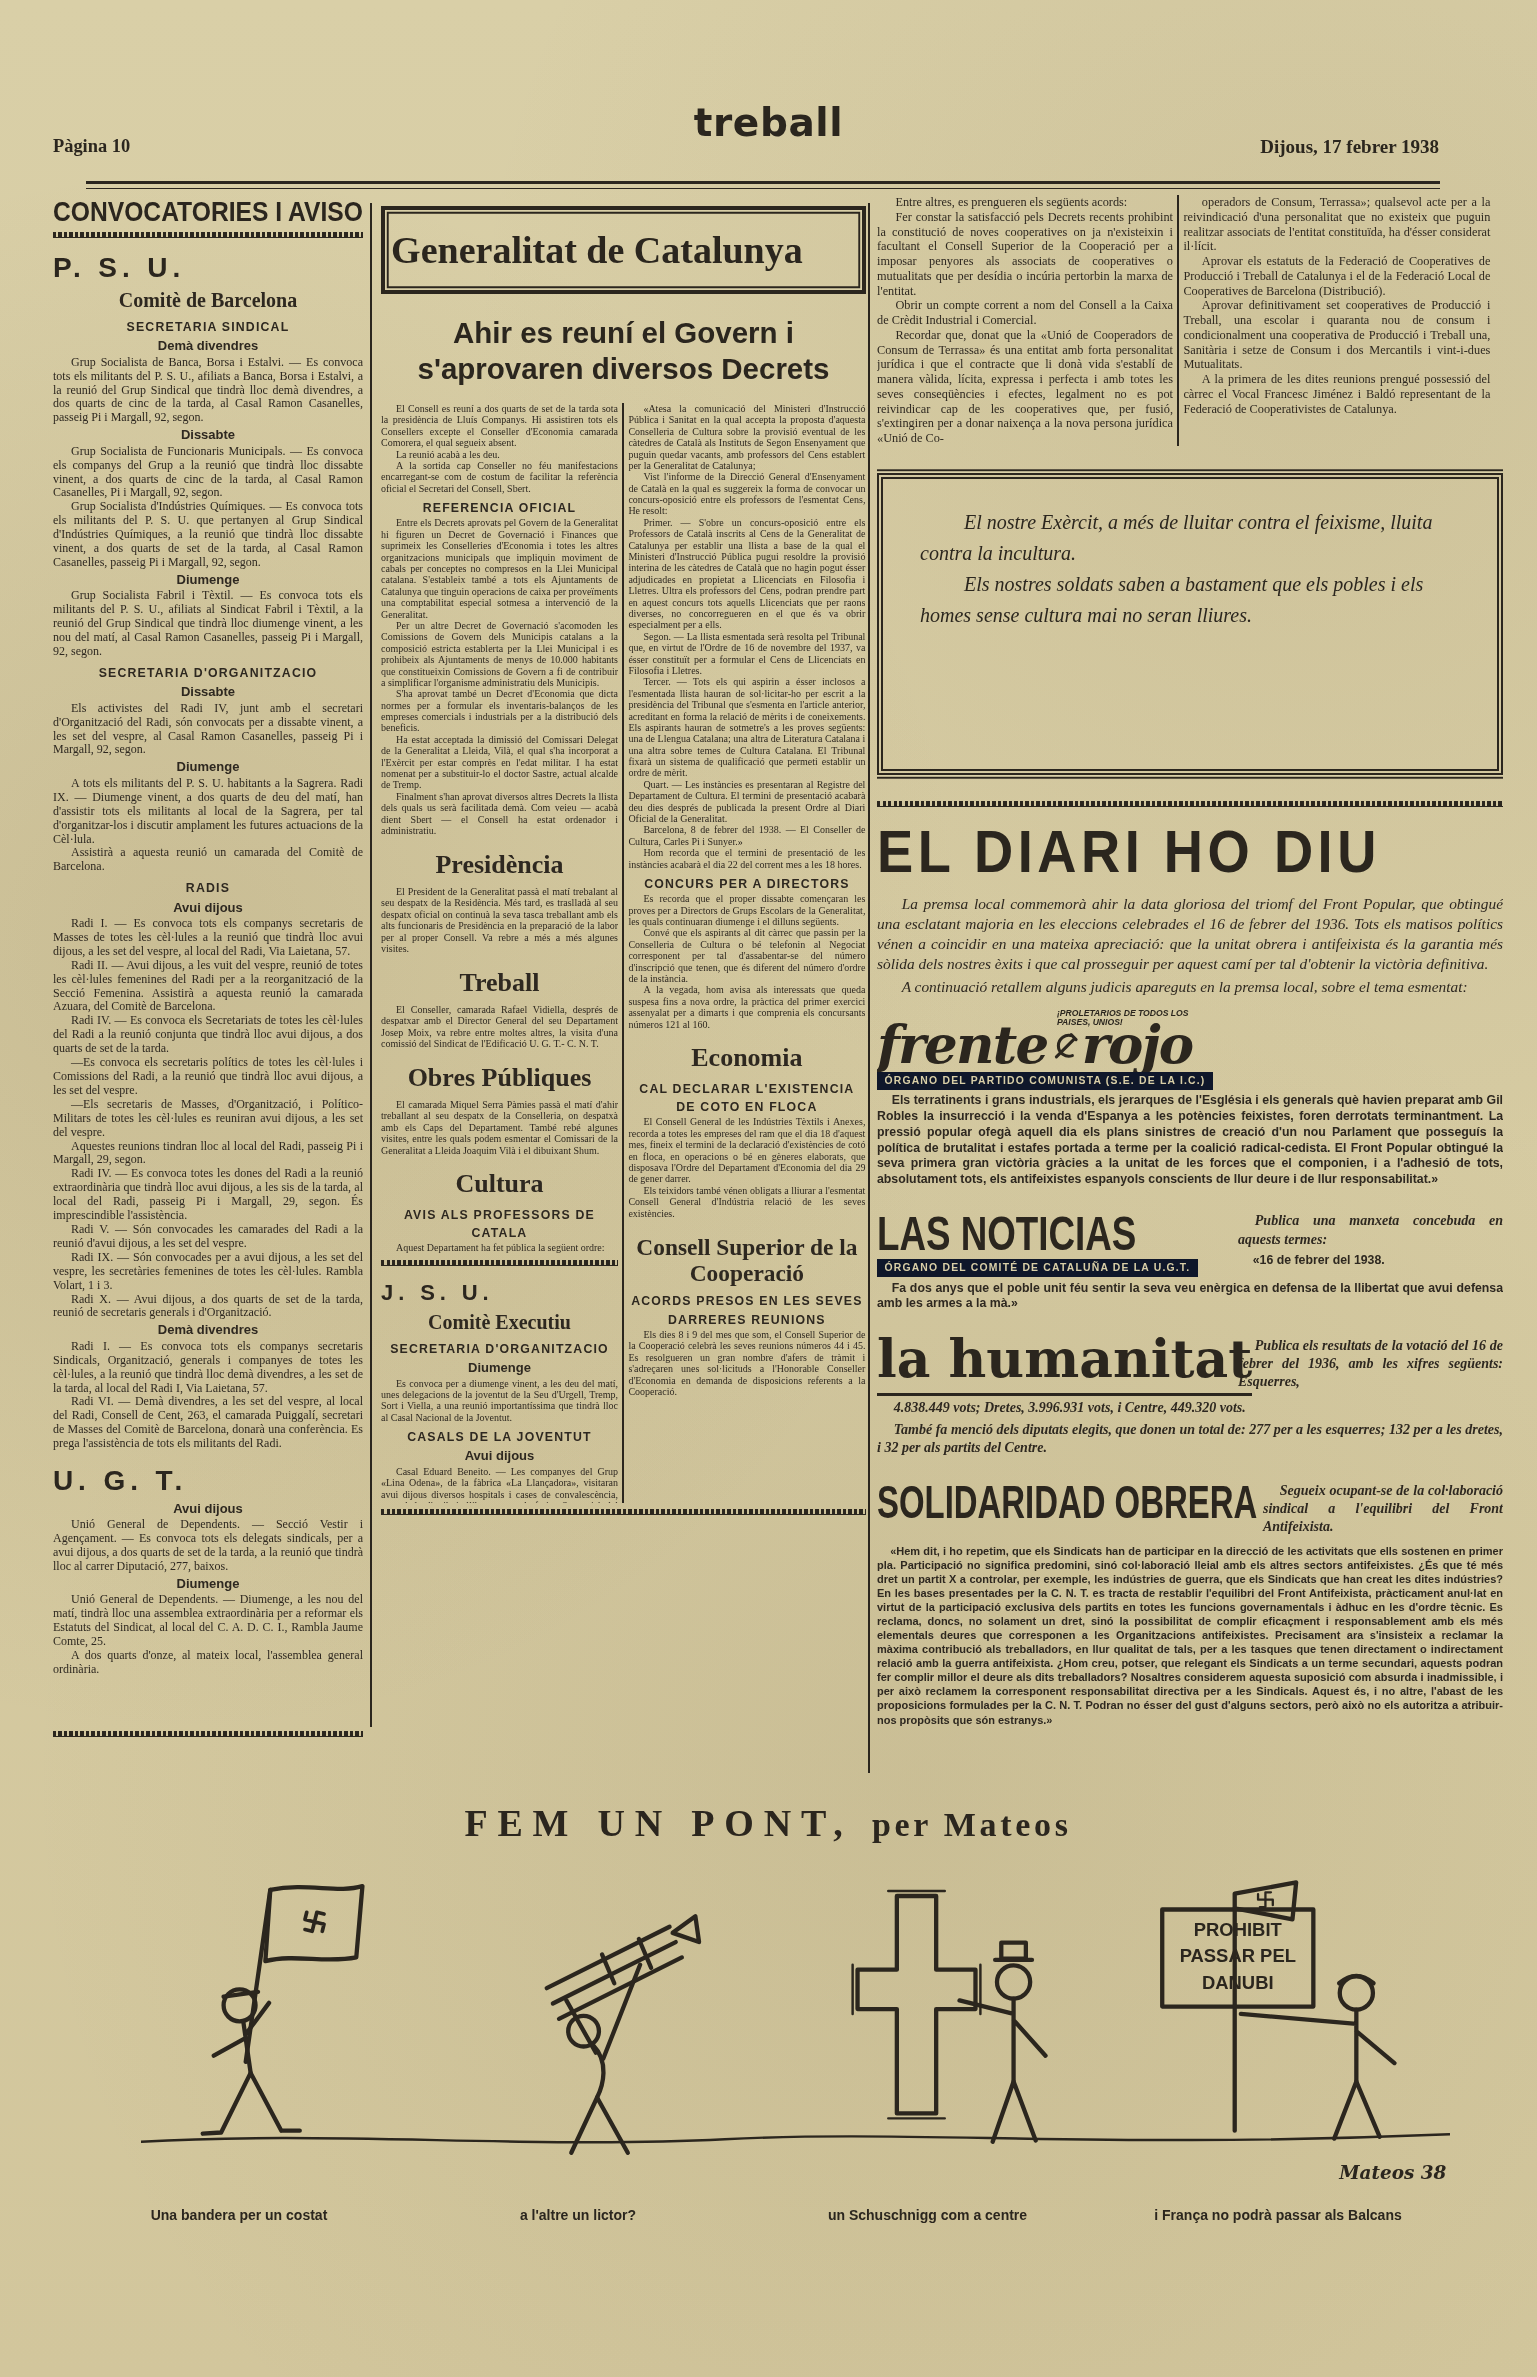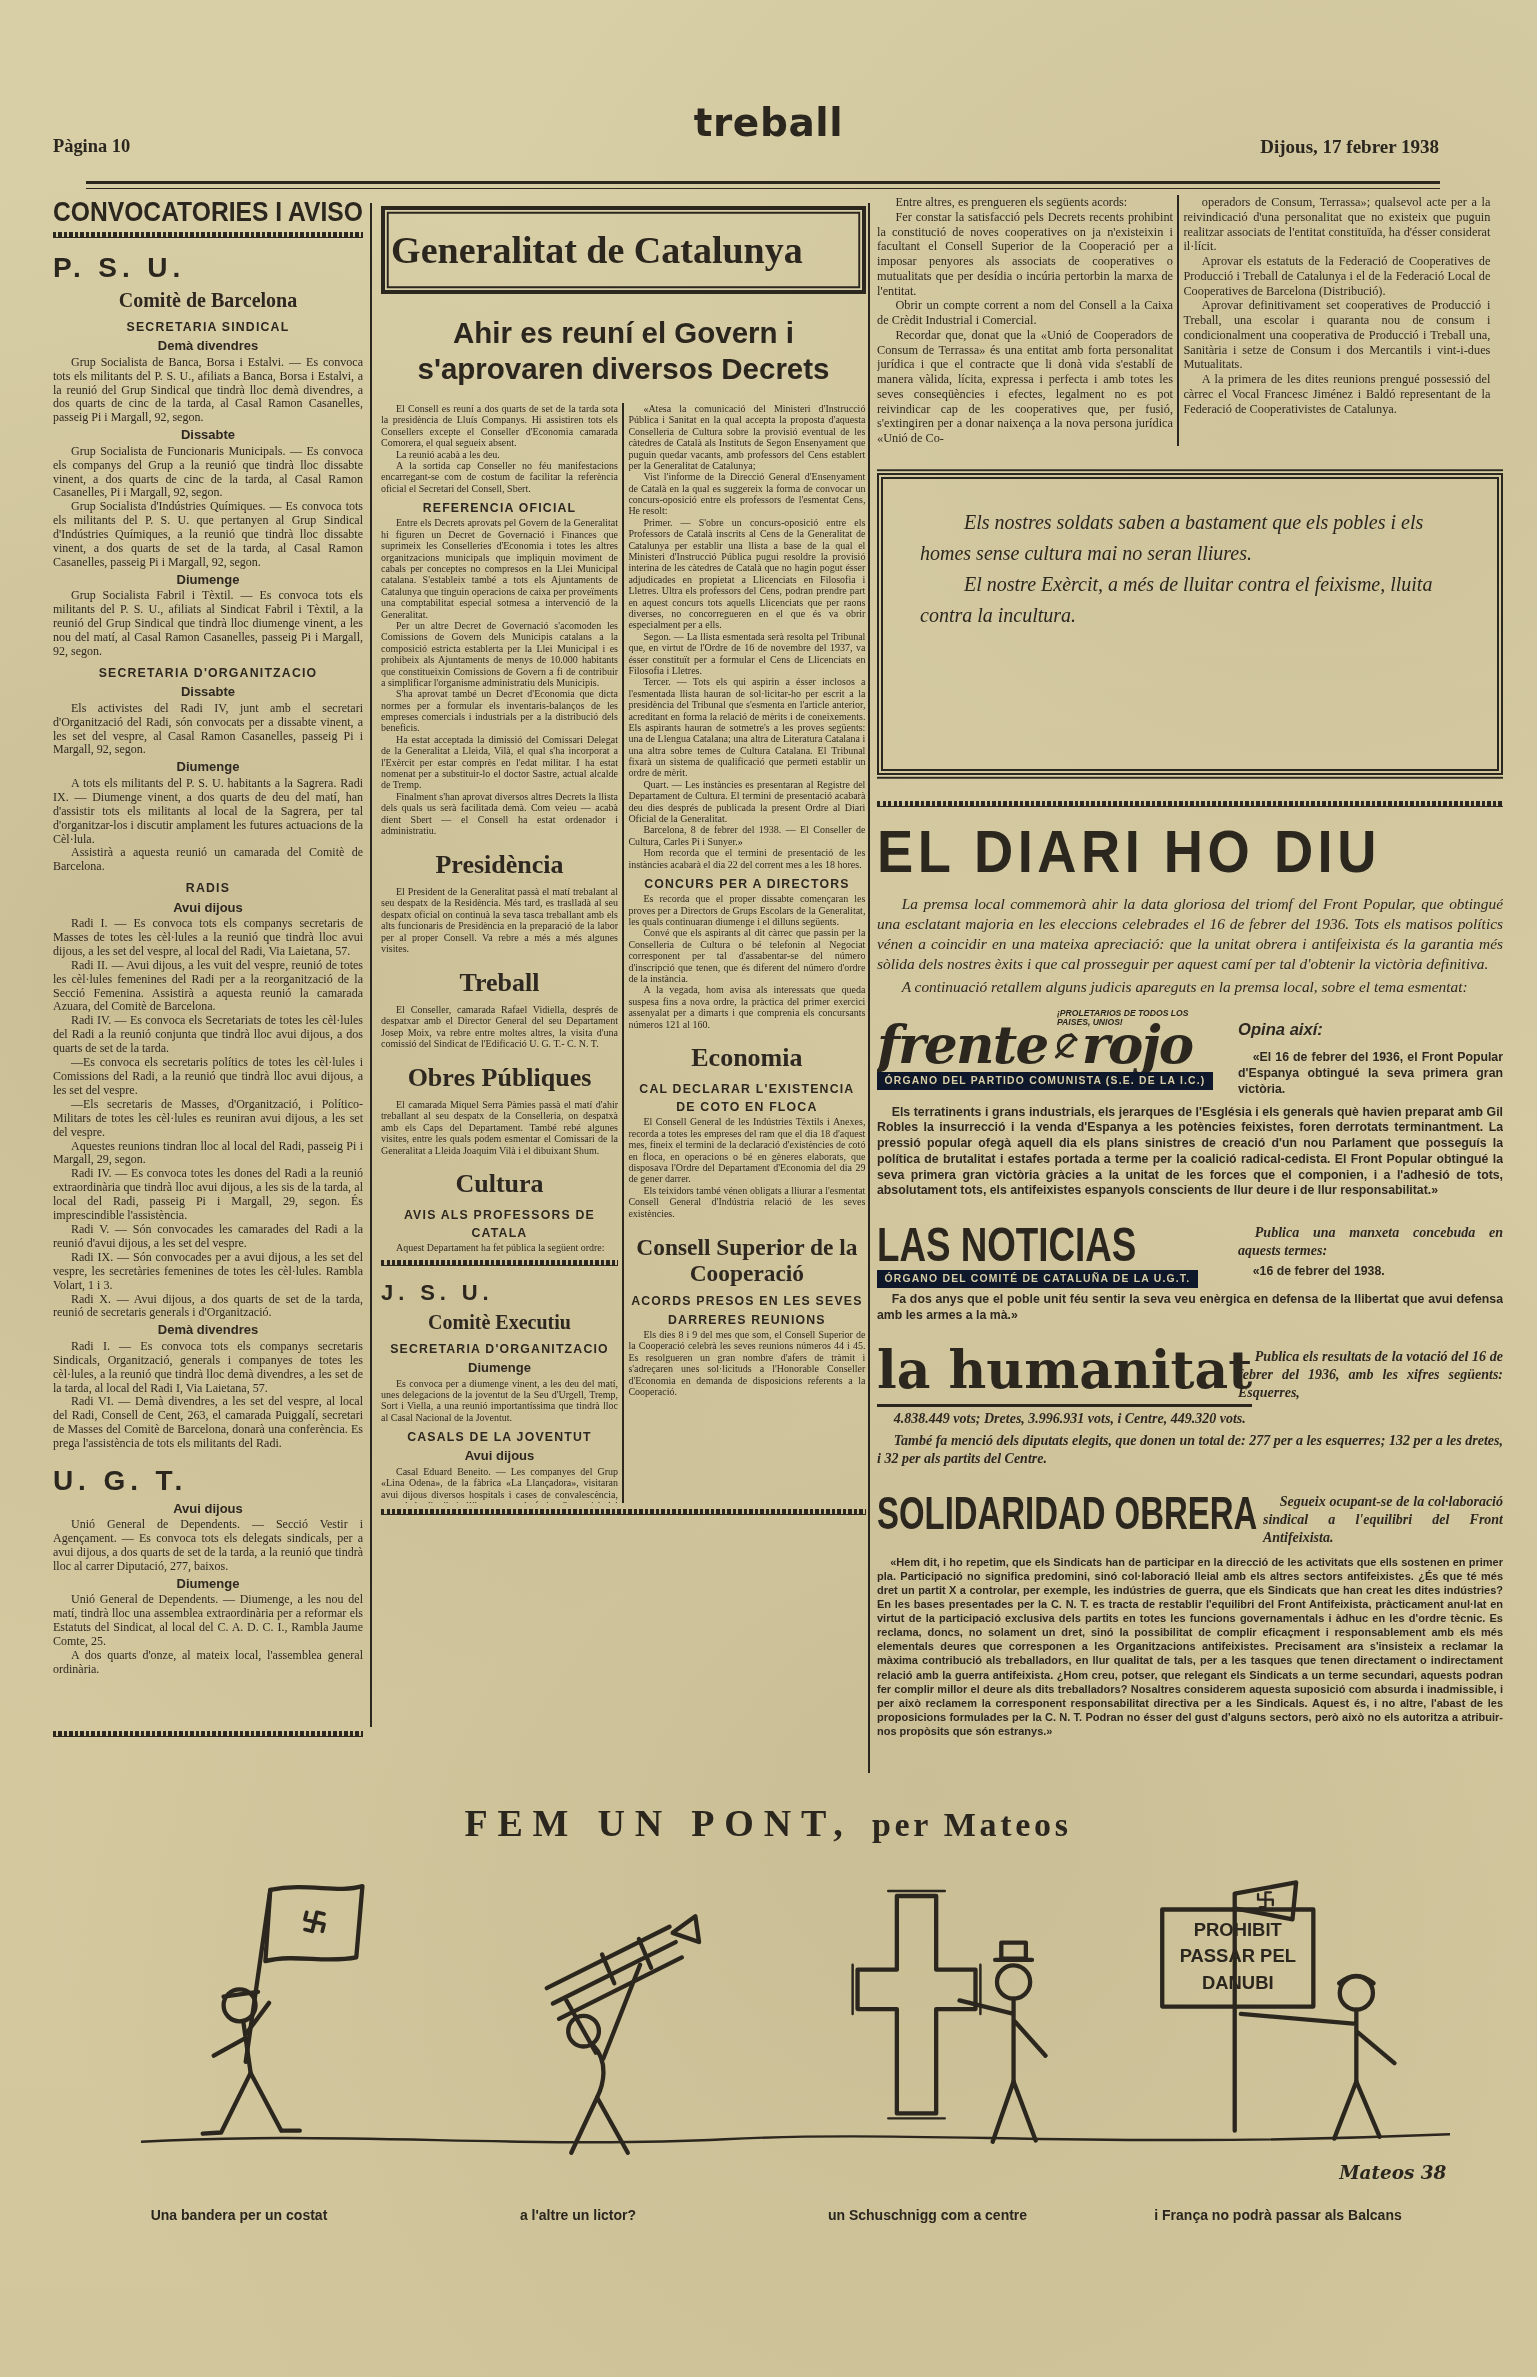--- a/index.html
+++ b/index.html
@@ -210,22 +210,22 @@
     <div class="colrule"></div>
     <div class="rz-col" style="width:307px;">
         <p class="tl tl-p">operadors de Consum, Terrassa»; qualsevol acte per a la reivindicació d'una personalitat que no existeix que puguin realitzar associats de l'entitat constituïda, ha d'ésser considerat il·lícit.</p>
         <p class="tl tl-p">Aprovar els estatuts de la Federació de Cooperatives de Producció i Treball de Catalunya i el de la Federació Local de Cooperatives de Barcelona (Distribució).</p>
         <p class="tl tl-p">Aprovar definitivament set cooperatives de Producció i Treball, una escolar i quaranta nou de consum i condicionalment una cooperativa de Producció i Treball una, Sanitària i setze de Consum i dos Mercantils i vint-i-dues Mutualitats.</p>
         <p class="tl tl-p">A la primera de les dites reunions prengué possessió del càrrec el Vocal Francesc Jiménez i Baldó representant de la Federació de Cooperativistes de Catalunya.</p>
       </div>
   </div>
 
   <div class="quote-box">
+    <p>El nostre Exèrcit, a més de lluitar contra el feixisme, lluita contra la incultura.</p>
     <p>Els nostres soldats saben a bastament que els pobles i els homes sense cultura mai no seran lliures.</p>
-    <p>El nostre Exèrcit, a més de lluitar contra el feixisme, lluita contra la incultura.</p>
   </div>
 
   <div class="hatch" style="margin-top:26px;"></div>
 
   <div class="diari-title">EL DIARI HO DIU</div>
   <div>
       <p class="tl tl-pi">La premsa local commemorà ahir la data gloriosa del triomf del Front Popular, que obtingué una esclatant majoria en les eleccions celebrades el 16 de febrer del 1936. Tots els matisos polítics vénen a coincidir en una mateixa apreciació: que la unitat obrera i antifeixista és la garantia més sòlida dels nostres èxits i que cal prosseguir per aquest camí per tal d'obtenir la victòria definitiva.</p>
       <p class="tl tl-pi">A continuació retallem alguns judicis apareguts en la premsa local, sobre el tema esmentat:</p>
     </div>
 
@@ -233,24 +233,20 @@
     <div class="paper-row">
       <div class="paper-logo" style="width:344px;">
         <div class="tagline">¡PROLETARIOS DE TODOS LOS PAISES, UNIOS!</div>
         <div class="logo-frente">
           <span>frente</span><svg width="32" height="32" viewBox="0 0 52 52" style="margin:0 1.2px;">
               <path class="ink" style="stroke-width:5;" d="M38 8 A 17 17 0 1 0 38 40 M12 42 L42 12 M36 6 l8 8"></path>
             </svg><span>rojo</span>
         </div>
         <div class="banner">ÓRGANO DEL PARTIDO COMUNISTA (S.E. DE LA I.C.)</div>
       </div>
-      <div class="paper-side">
-          <p class="tl tl-ql">Opina així:</p>
-          <p class="tl tl-q">«El 16 de febrer del 1936, el Front Popular d'Espanya obtingué la seva primera gran victòria.</p>
-        </div>
     </div>
     <div>
         <p class="tl tl-q">Els terratinents i grans industrials, els jerarques de l'Església i els generals què havien preparat amb Gil Robles la insurrecció i la venda d'Espanya a les potències feixistes, foren derrotats terminantment. La pressió popular ofegà aquell dia els plans sinistres de creació d'un nou Parlament que posseguís la política de brutalitat i estafes portada a terme per la coalició radical-cedista. El Front Popular obtingué la seva primera gran victòria gràcies a la unitat de les forces que el componien, i a l'adhesió de tots, absolutament tots, els antifeixistes espanyols conscients de llur deure i de llur responsabilitat.»</p>
       </div>
   </div>
 
   <div class="paper">
     <div class="paper-row">
       <div class="paper-logo" style="width:344px;">
         <div class="logo-noticias">LAS NOTICIAS</div>

